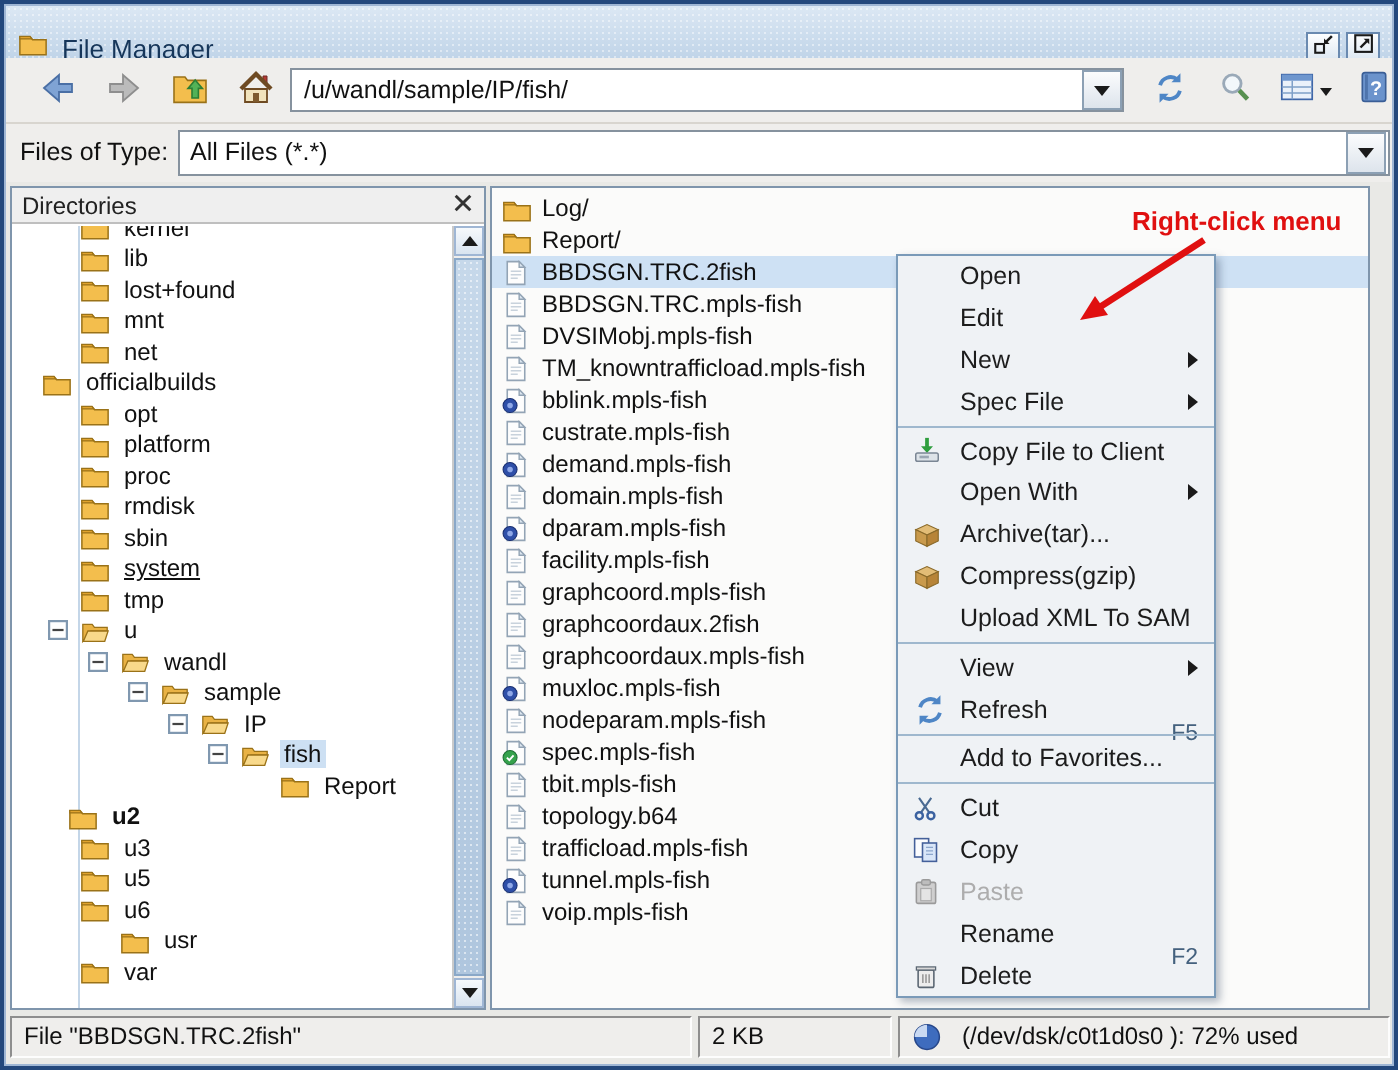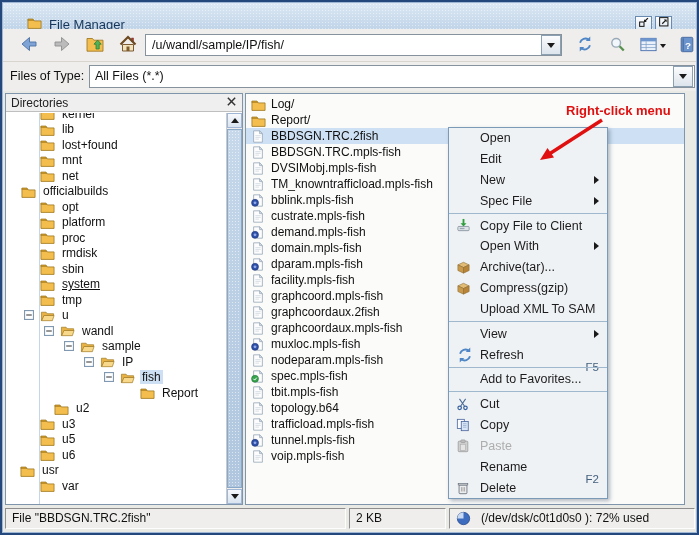--- a/index.html
+++ b/index.html
@@ -3,21 +3,21 @@
 <meta charset="utf-8">
 <style>
   html,body{margin:0;padding:0;background:#cfd8e4;}
   *{box-sizing:border-box;}
   .window{position:relative;width:699px;height:535px;margin:0;border:2px solid #24487C;
     background:#E9E9E6;font-family:"Liberation Sans",sans-serif;overflow:hidden;
     box-shadow:inset 0 0 0 1px #9FB6D4;}
   
   .titlebar{position:absolute;left:1px;top:1px;right:1px;height:43px;display:flex;align-items:center;
     background-image:radial-gradient(circle,rgba(255,255,255,.45) 22%,transparent 24%),linear-gradient(#DCE8F4,#AFC8E1);
-    background-size:3px 3px,100% 100%;border-bottom:1px solid #8FA9C8;padding:0 24px;}
+    background-size:3px 3px,100% 100%;border-bottom:1px solid #8FA9C8;padding:0 6px;}
   .title-text{font-size:13px;color:#16365A;margin-left:7px;}
   .winbtns{margin-left:auto;display:flex;gap:3px;}
   .wbtn{width:17px;height:17px;background:linear-gradient(#FDFEFF,#D8E4F0);border:1px solid #6A8AB0;
     display:flex;align-items:center;justify-content:center;}
   
   .toolbar{position:absolute;left:1px;top:27px;right:1px;height:33px;background:#EFEEEC;border-bottom:1px solid #D8D5CF;}
   .tbtn{position:absolute;top:5px;width:24px;height:24px;display:flex;align-items:center;justify-content:center;}
   .addr-field{position:absolute;left:142px;top:5px;width:417px;height:22px;background:#fff;border:1px solid #86929E;
     font-size:12.5px;line-height:20px;padding-left:6px;color:#111;}
   .dd-btn{position:absolute;width:20px;height:20px;background:linear-gradient(#FBFCFD,#DDE4EC);border:1px solid #8CA0B4;
@@ -373,21 +373,21 @@
           </div>
           <div class="trow" style="padding-left: 134px;">
             <span class="ic">
               <svg viewBox="0 0 16 16" width="15" height="15">
                 <path d="M1 4.5h5.4l1.4 1.8H15v8H1z" fill="#F3BE4D" stroke="#9A7218" stroke-width="0.8"></path>
                 <path d="M1 4.5h5.4l1 1.3H1z" fill="#E0A32E" stroke="#9A7218" stroke-width="0.6"></path>
               </svg>
             </span>
             <span class="tlabel">Report</span>
           </div>
-          <div class="trow" style="padding-left: 48px;">
+          <div class="trow" style="padding-left: 28px; font-weight: bold;">
             <span class="ic">
               <svg viewBox="0 0 16 16" width="15" height="15">
                 <path d="M1 4.5h5.4l1.4 1.8H15v8H1z" fill="#F3BE4D" stroke="#9A7218" stroke-width="0.8"></path>
                 <path d="M1 4.5h5.4l1 1.3H1z" fill="#E0A32E" stroke="#9A7218" stroke-width="0.6"></path>
               </svg>
             </span>
             <span class="tlabel">u2</span>
           </div>
           <div class="trow" style="padding-left: 34px;">
             <span class="ic">
@@ -409,21 +409,21 @@
           </div>
           <div class="trow" style="padding-left: 34px;">
             <span class="ic">
               <svg viewBox="0 0 16 16" width="15" height="15">
                 <path d="M1 4.5h5.4l1.4 1.8H15v8H1z" fill="#F3BE4D" stroke="#9A7218" stroke-width="0.8"></path>
                 <path d="M1 4.5h5.4l1 1.3H1z" fill="#E0A32E" stroke="#9A7218" stroke-width="0.6"></path>
               </svg>
             </span>
             <span class="tlabel">u6</span>
           </div>
-          <div class="trow" style="padding-left: 14px;">
+          <div class="trow" style="padding-left: 54px;">
             <span class="ic">
               <svg viewBox="0 0 16 16" width="15" height="15">
                 <path d="M1 4.5h5.4l1.4 1.8H15v8H1z" fill="#F3BE4D" stroke="#9A7218" stroke-width="0.8"></path>
                 <path d="M1 4.5h5.4l1 1.3H1z" fill="#E0A32E" stroke="#9A7218" stroke-width="0.6"></path>
               </svg>
             </span>
             <span class="tlabel">usr</span>
           </div>
           <div class="trow" style="padding-left: 34px;">
             <span class="ic">

